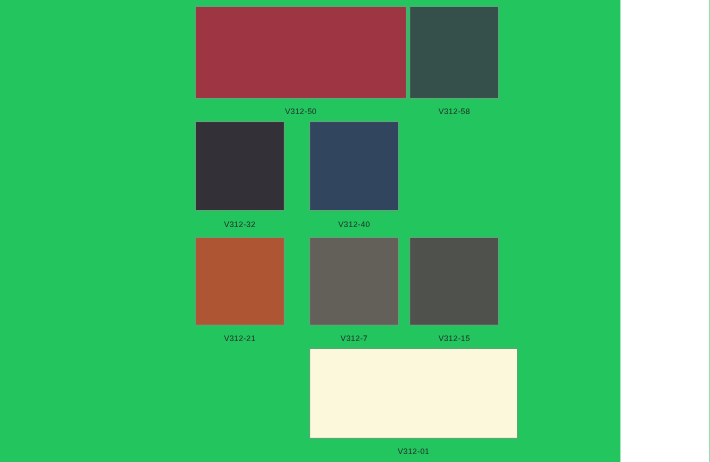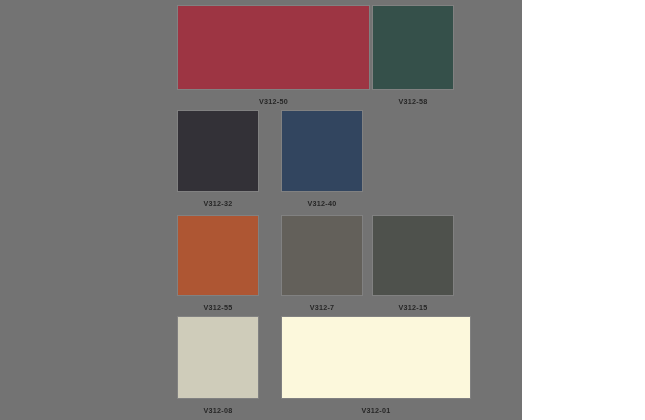--- a/index.html
+++ b/index.html
@@ -9,24 +9,23 @@
   body {
     width: 645px;
     height: 420px;
     background: #ffffff;
     font-family: "Liberation Sans", sans-serif;
     overflow: hidden;
   }
 
   #swatch-page {
     position: relative;
-    width: 522px;
+    width: 564px;
     height: 420px;
-    background: #737373;
-    font-weight: bold;
+    background: #22c55e;
   }
 
   .swatch-cell {
     position: absolute;
     box-sizing: border-box;
   }
 
   .swatch-chip {
     width: 100%;
     box-sizing: border-box;
@@ -86,36 +85,32 @@
   </div>
 
   <div class="swatch-cell col-b row-2">
     <div class="swatch-chip h-std" style="background-color:#32455f;"></div>
     <div class="swatch-label">V312-40</div>
   </div>
 
 
   <div class="swatch-cell col-a row-3">
     <div class="swatch-chip h-row3" style="background-color:#ae5633;"></div>
-    <div class="swatch-label">V312-55</div>
+    <div class="swatch-label">V312-21</div>
   </div>
 
   <div class="swatch-cell col-b row-3">
     <div class="swatch-chip h-row3" style="background-color:#63605a;"></div>
     <div class="swatch-label">V312-7</div>
   </div>
 
   <div class="swatch-cell col-c row-3">
     <div class="swatch-chip h-row3" style="background-color:#4e514c;"></div>
     <div class="swatch-label">V312-15</div>
   </div>
 
-  <div class="swatch-cell col-a row-4">
-    <div class="swatch-chip h-row4" style="background-color:#cfccba;"></div>
-    <div class="swatch-label">V312-08</div>
-  </div>
 
   <div class="swatch-cell span-bc row-4">
     <div class="swatch-chip h-row4" style="background-color:#fcf8dc;"></div>
     <div class="swatch-label">V312-01</div>
   </div>
 
 </div>
 
 </body></html>

